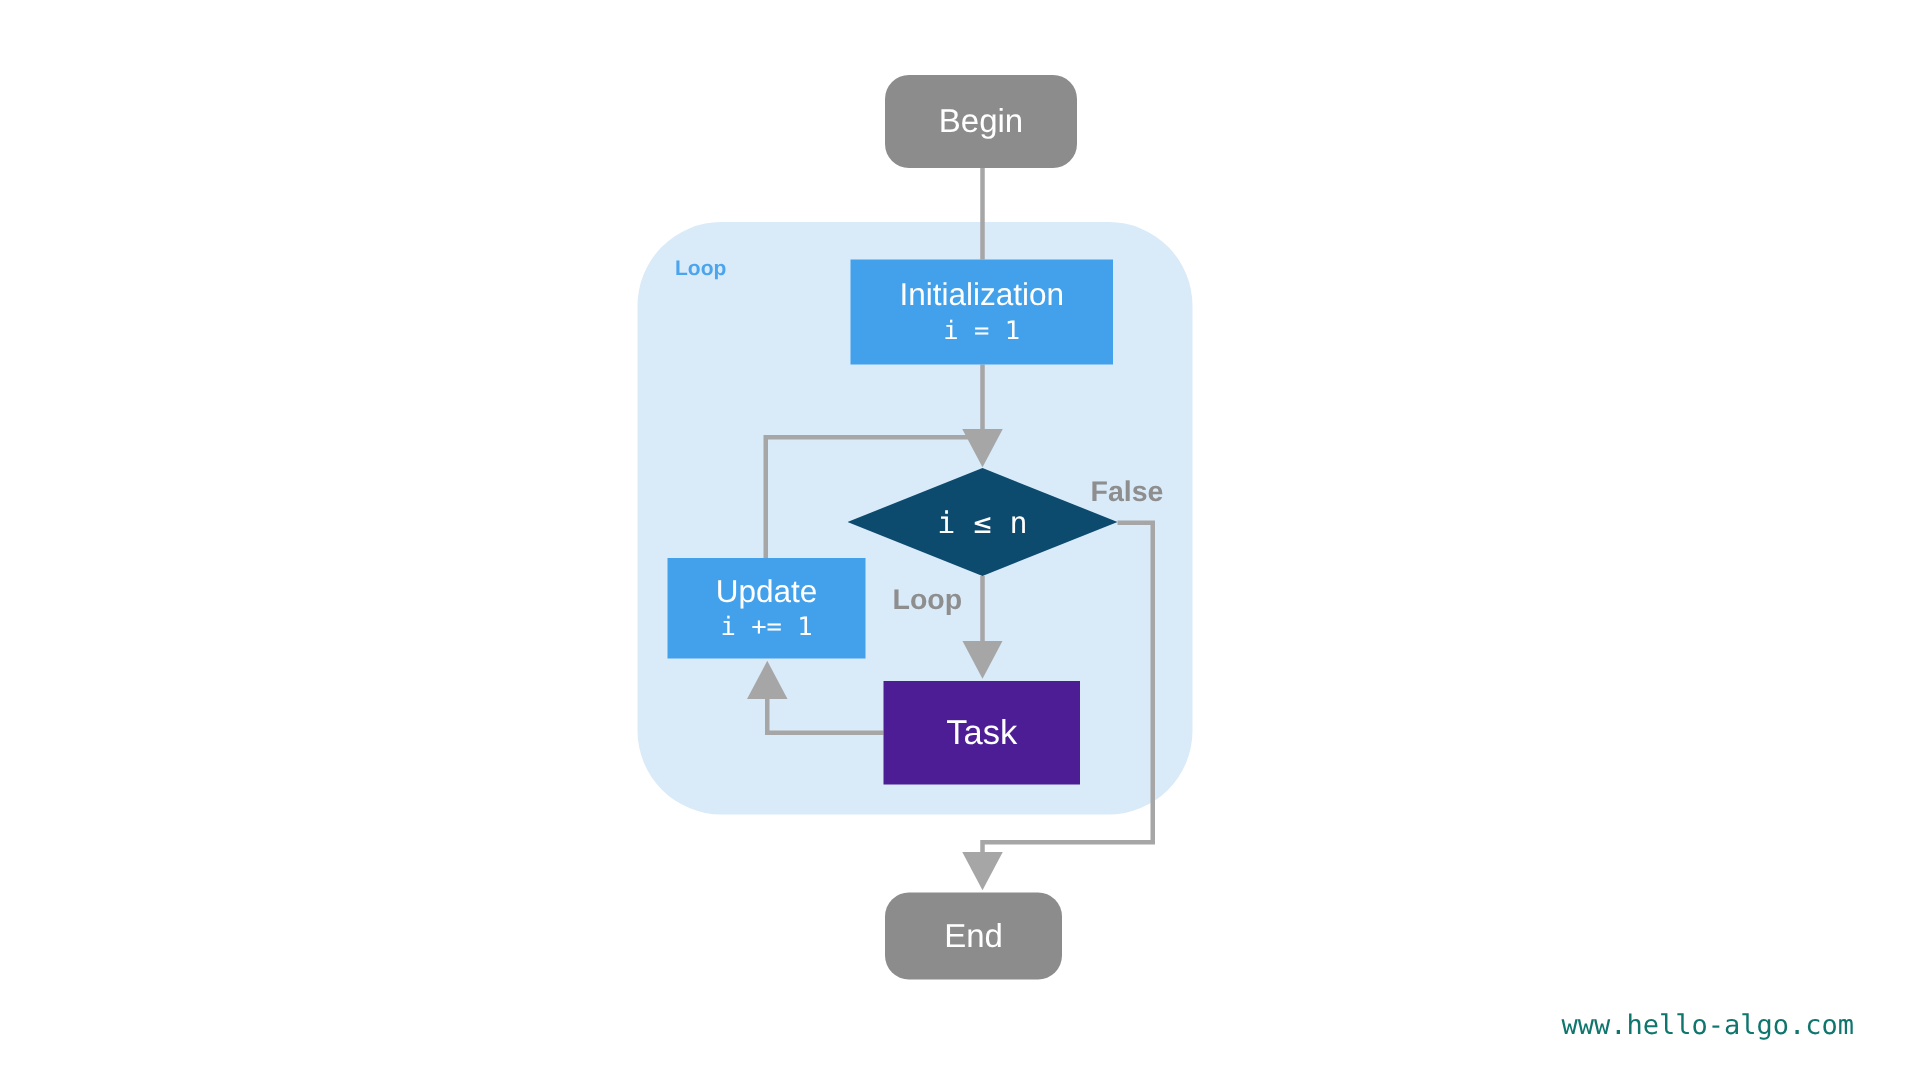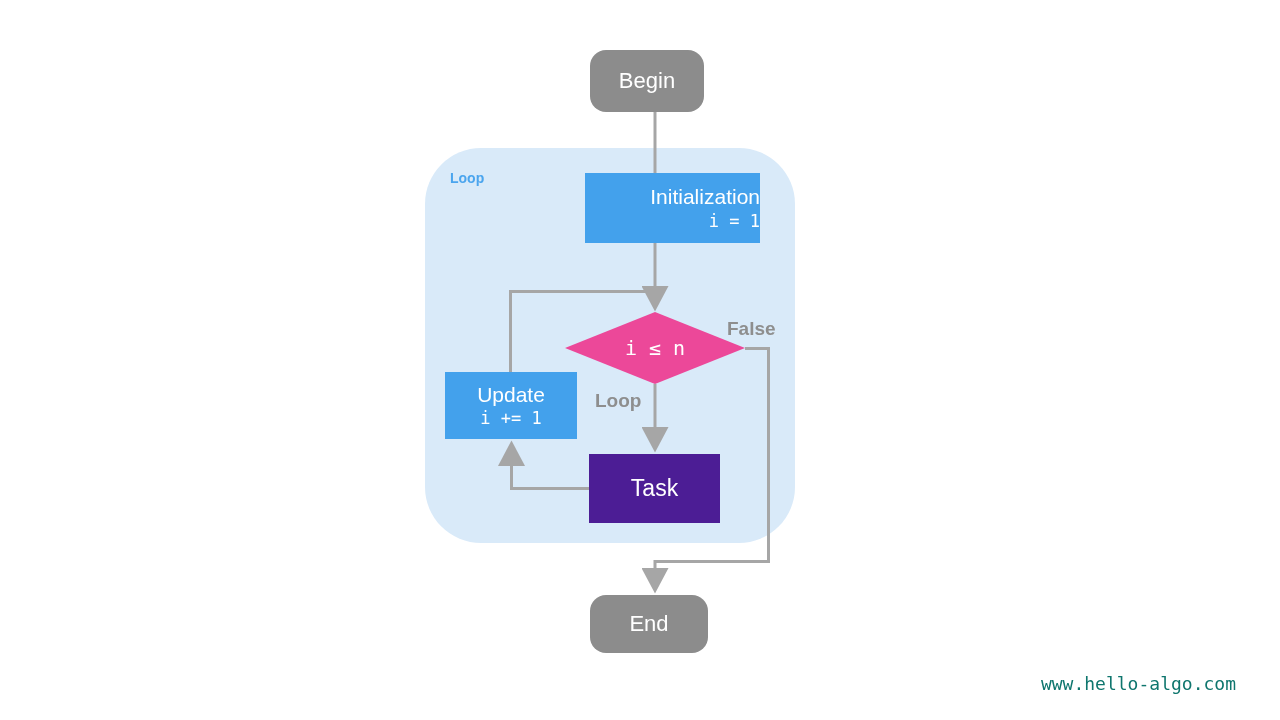--- a/index.html
+++ b/index.html
@@ -54,32 +54,32 @@
   .node .big-title { font-size: 23px; }
   .code {
     font-family: "DejaVu Sans Mono", monospace;
     font-size: 17px;
   }
   .terminal {
     background: #8c8c8c;
     border-radius: 16px;
     font-size: 22px;
   }
-  .begin-node { left: 590px; top: 50px;  width: 114px; height: 62px; }
+  .begin-node { left: 590px; top: 50px;  width: 128px; height: 62px; }
   .end-node   { left: 590px; top: 595px; width: 118px; height: 58px; }
   .process { background: #43a1ec; }
-  .init-node   { left: 585px; top: 173px; width: 175px; height: 70px; align-items: flex-end; }
+  .init-node   { left: 567px; top: 173px; width: 175px; height: 70px; }
   .update-node { left: 445px; top: 372px; width: 132px; height: 67px; }
   .task-node {
     left: 589px; top: 454px; width: 131px; height: 69px;
     background: #4c1d95;
   }
   .diamond-node {
     left: 565px; top: 312px; width: 180px; height: 72px;
-    background: #ec4899;
+    background: #0c4a6e;
     clip-path: polygon(50% 0, 100% 50%, 50% 100%, 0 50%);
   }
   .diamond-node .code { font-size: 20px; }
   
   .branch-label {
     position: absolute;
     color: #8e8e8e;
     font-size: 19px;
     font-weight: bold;
     z-index: 4;

